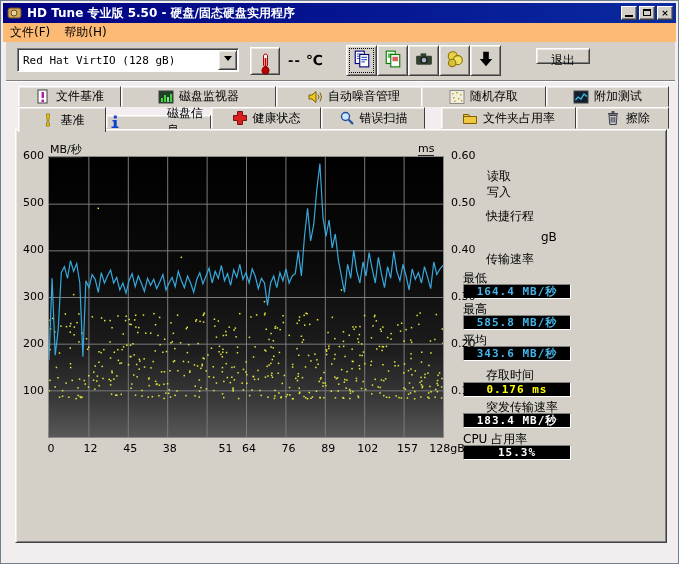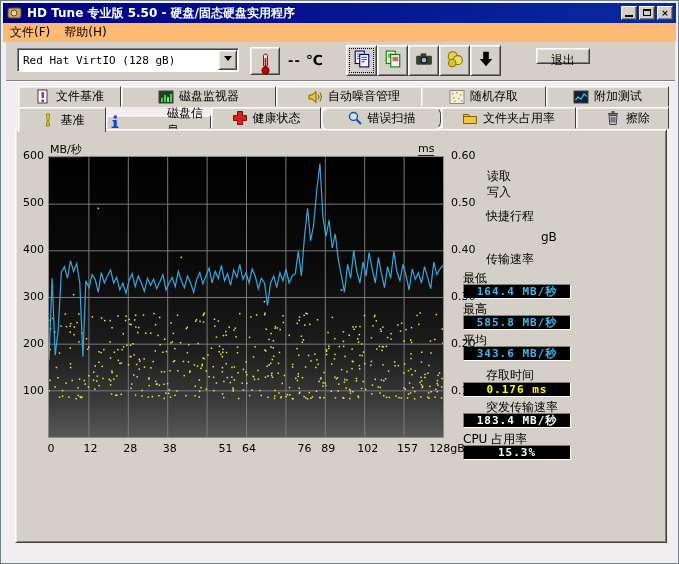--- a/index.html
+++ b/index.html
@@ -233,21 +233,21 @@
         <span>磁盘信息</span>
       </div>
       <div class="abs tab" style="left: 210px; top: 106px; width: 110px; height: 22px;">
         <span class="tabicon">
           <svg width="16" height="16" viewBox="0 0 16 16">
             <path d="M5.5 1.5h5v4h4v5h-4v4h-5v-4h-4v-5h4z" fill="#d82020" stroke="#801010"></path>
           </svg>
         </span>
         <span>健康状态</span>
       </div>
-      <div class="abs tab" style="left: 320px; top: 106px; width: 120px; height: 22px; border-radius: 7px;">
+      <div class="abs tab" style="left: 320px; top: 106px; width: 104px; height: 22px;">
         <span class="tabicon">
           <svg width="16" height="16" viewBox="0 0 16 16">
             <circle cx="6.5" cy="6.5" r="4" fill="#cfe4ff" stroke="#2050a0" stroke-width="1.4"></circle>
             <line x1="9.7" y1="9.7" x2="14" y2="14" stroke="#2050a0" stroke-width="2.2"></line>
           </svg>
         </span>
         <span>错误扫描</span>
       </div>
       <div class="abs tab" style="left: 440px; top: 106px; width: 135px; height: 22px;">
         <span class="tabicon">
@@ -893,22 +893,22 @@
     <div class="abs ytick" style="left: 13px; top: 336px;">200</div>
     <div class="abs ytick" style="left: 13px; top: 383px;">100</div>
     <div class="abs ytick-r" style="left: 450px; top: 148px;">0.60</div>
     <div class="abs ytick-r" style="left: 450px; top: 195px;">0.50</div>
     <div class="abs ytick-r" style="left: 450px; top: 242px;">0.40</div>
     <div class="abs ytick-r" style="left: 450px; top: 289px;">0.30</div>
     <div class="abs ytick-r" style="left: 450px; top: 336px;">0.20</div>
     <div class="abs ytick-r" style="left: 450px; top: 383px;">0.10</div>
     <div class="abs xtick" style="left: 27px; top: 441px; width: 46px;">0</div>
     <div class="abs xtick" style="left: 66.6px; top: 441px; width: 46px;">12</div>
-    <div class="abs xtick" style="left: 106.2px; top: 441px; width: 46px;">28</div>
+    <div class="abs xtick" style="left: 106.2px; top: 441px; width: 46px;">45</div>
     <div class="abs xtick" style="left: 145.8px; top: 441px; width: 46px;">38</div>
     <div class="abs xtick" style="left: 185.4px; top: 441px; width: 46px; text-align: right;">51</div>
     <div class="abs xtick" style="left: 225px; top: 441px; width: 46px;">64</div>
-    <div class="abs xtick" style="left: 264.6px; top: 441px; width: 46px; text-align: right;">76</div>
+    <div class="abs xtick" style="left: 264.6px; top: 441px; width: 46px;">76</div>
     <div class="abs xtick" style="left: 304.2px; top: 441px; width: 46px;">89</div>
     <div class="abs xtick" style="left: 343.8px; top: 441px; width: 46px;">102</div>
     <div class="abs xtick" style="left: 383.4px; top: 441px; width: 46px;">157</div>
     <div class="abs xtick" style="left: 423px; top: 441px; width: 46px;">128gB</div>
   </div>
 
 </body></html>

